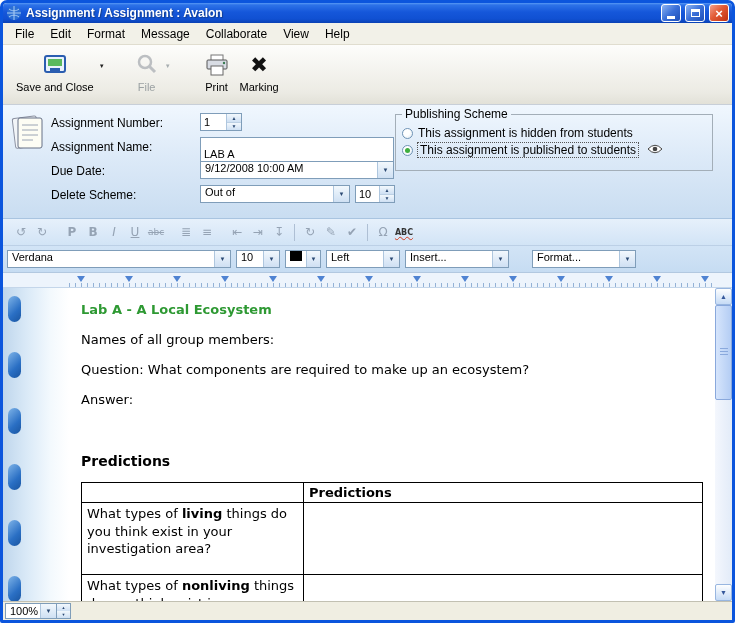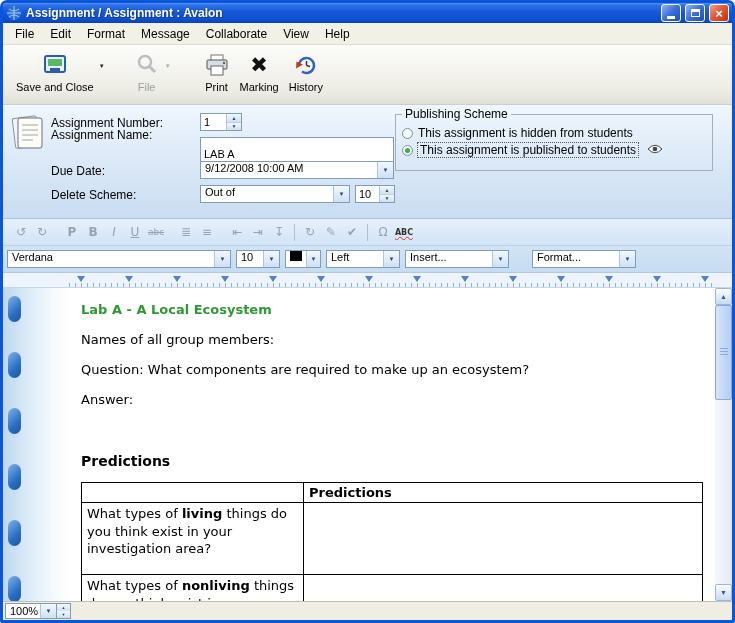--- a/index.html
+++ b/index.html
@@ -162,49 +162,38 @@
             <rect x="7" y="14" width="12" height="9" fill="#fff" stroke="#666"></rect>
             <circle cx="20" cy="11" r="1.2" fill="#3a7a50"></circle>
           </svg>
       </span>
       <span>Print</span>
     </button>
     <button class="tbtn">
       <span class="ticon delete-glyph">✖</span>
       <span>Marking</span>
     </button>
-    <button class="tbtn">
-      <span class="ticon">
-        <svg width="26" height="26">
-            <path d="M6 14 a7.5 7.5 0 1 1 3 5.5" fill="none" stroke="#2f63c8" stroke-width="2.4"></path>
-            <polygon points="3.5,9.5 10,12.5 3,16.5" fill="#c23b22"></polygon>
-            <line x1="13.5" y1="9" x2="13.5" y2="13.5" stroke="#333" stroke-width="1.4"></line>
-            <line x1="13.5" y1="13.5" x2="17" y2="14.5" stroke="#333" stroke-width="1.4"></line>
-          </svg>
-      </span>
-      <span>History</span>
-    </button>
   </div>
 
   <div class="formpanel">
     <span style="position:absolute;left:8px;top:8px">
       <svg width="34" height="38">
           <g transform="rotate(-7 16 20)">
             <rect x="3" y="4" width="24" height="30" rx="2" fill="#f2f5f8" stroke="#8a90a0"></rect>
           </g>
           <rect x="7" y="5" width="24" height="30" rx="2" fill="#fdfdf4" stroke="#667086"></rect>
           <line x1="11" y1="12" x2="27" y2="12" stroke="#9aa4b4"></line>
           <line x1="11" y1="17" x2="27" y2="17" stroke="#9aa4b4"></line>
           <line x1="11" y1="22" x2="27" y2="22" stroke="#9aa4b4"></line>
           <line x1="11" y1="27" x2="22" y2="27" stroke="#9aa4b4"></line>
         </svg>
     </span>
 
     <span class="flabel" style="top:9px">Assignment Number:</span>
-    <span class="flabel" style="top:21px">Assignment Name:</span>
+    <span class="flabel" style="top:33px">Assignment Name:</span>
     <span class="flabel" style="top:57px">Due Date:</span>
     <span class="flabel" style="top:81px">Delete Scheme:</span>
 
     <div class="ffield spinbox" style="top:8px;width:42px">
       <span class="spin-val">1</span>
       <span class="spin-btns">
           <span>▲</span>
           <span>▼</span>
         </span>
     </div>

